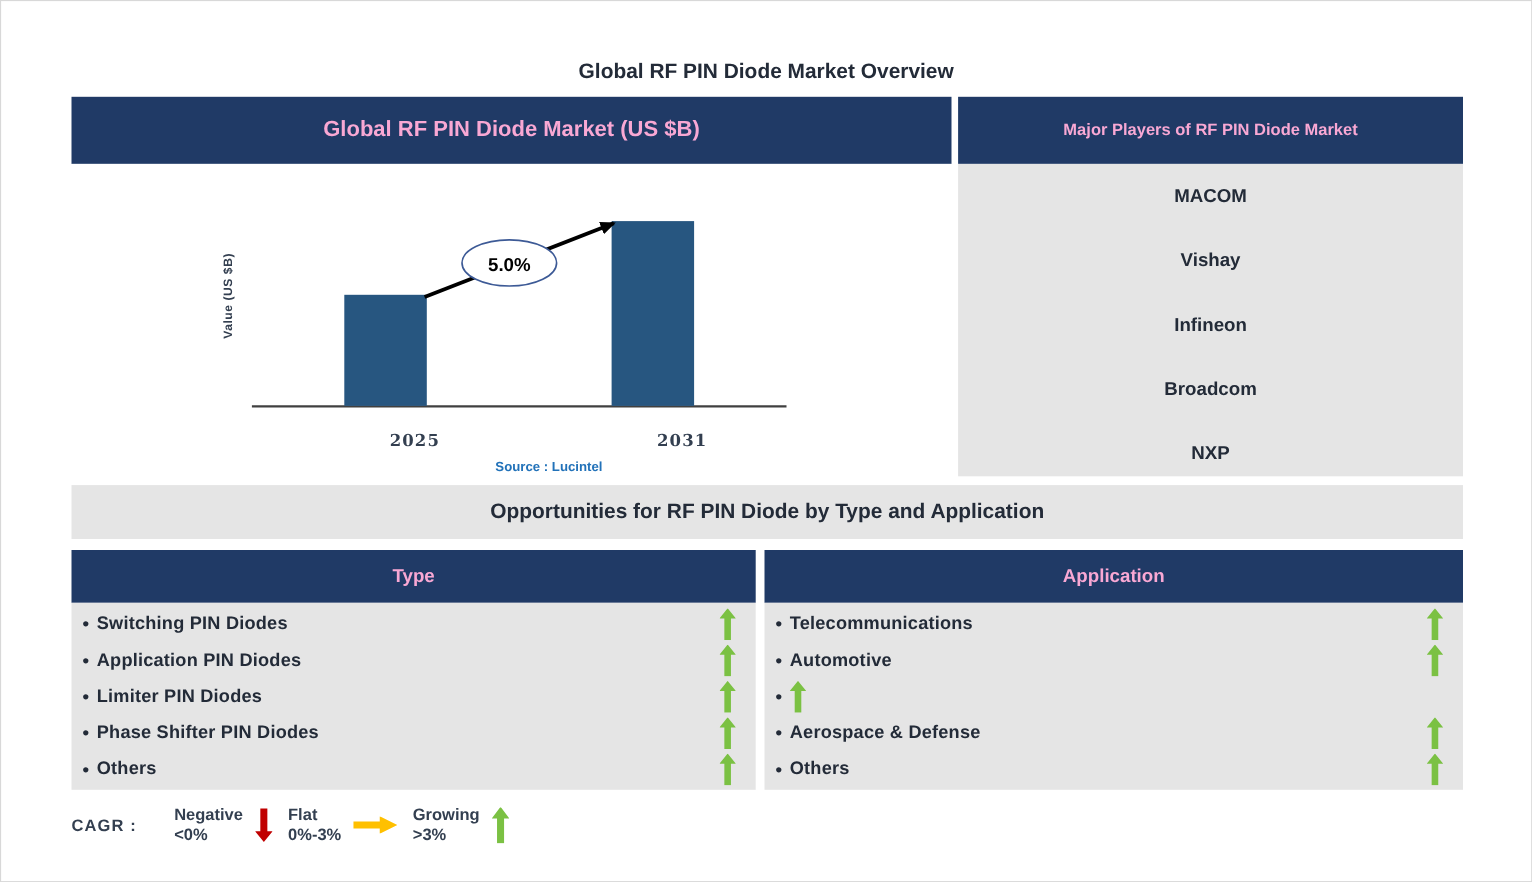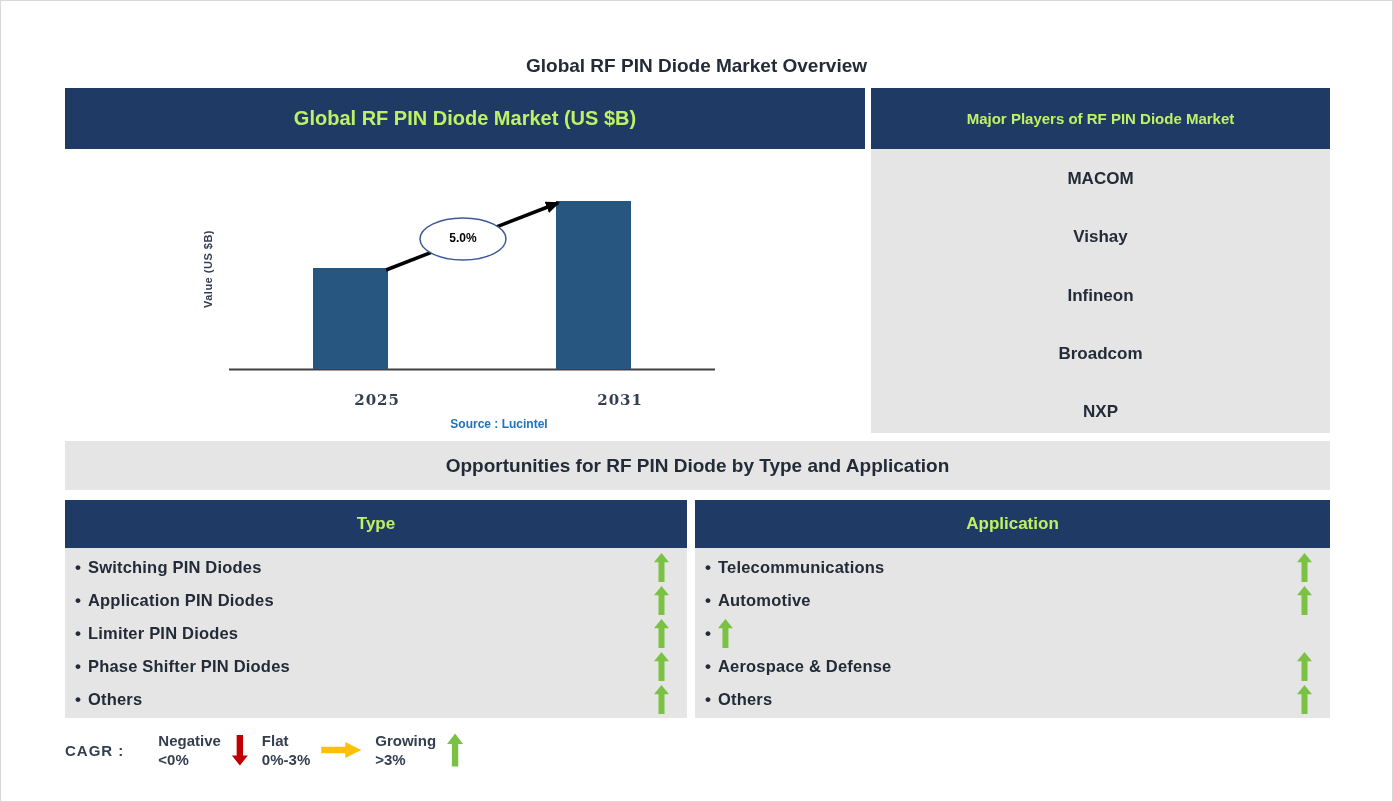--- a/index.html
+++ b/index.html
@@ -7,36 +7,36 @@
     --green:#7BC143; --red:#C00000; --amber:#FFC000;
     --text-dark:#232B38; --muted-navy:#333F50; --source-blue:#2272B9;
   }
   *{margin:0;padding:0;box-sizing:border-box;}
   body{background:#fff;font-family:"Liberation Sans","DejaVu Sans",sans-serif;}
   #page{position:relative;width:1393px;height:802px;background:#fff;border:1px solid #D8D8D8;overflow:hidden;}
   .abs{position:absolute;}
 
   .main-title{top:54px;left:0;width:100%;text-align:center;font-size:19px;font-weight:700;color:var(--text-dark);}
 
-  .hdr{background:var(--navy);color:#bef264;font-weight:700;display:flex;align-items:center;justify-content:center;}
+  .hdr{background:var(--navy);color:#f9a8d4;font-weight:700;display:flex;align-items:center;justify-content:center;}
   .left-header{left:64px;top:87px;width:800px;height:61px;font-size:20px;}
   .right-header{left:870px;top:87px;width:459px;height:61px;font-size:15px;}
 
   .chart-area{left:64px;top:148px;width:800px;height:289px;background:#fff;}
   .chart-area svg{position:absolute;left:0;top:0;}
   .bar{fill:var(--bar-blue);}
   .axis-line{stroke:#404040;stroke-width:2;}
   .growth-arrow{stroke:#000;stroke-width:3.5;}
   .cagr-ellipse{fill:#fff;stroke:#3D5A96;stroke-width:1.5;}
   .ylabel{left:63px;top:114px;width:160px;text-align:center;transform:rotate(-90deg);
           font-size:11px;font-weight:700;color:var(--muted-navy);letter-spacing:.5px;}
   .tick{top:232px;width:100px;text-align:right;font-family:"DejaVu Serif","Liberation Serif",serif;
         font-size:15px;font-weight:700;color:var(--muted-navy);letter-spacing:1px;margin-top:10px;}
   .tick-0{left:235px;} .tick-1{left:478px;}
-  .cagr-label{left:348px;top:82px;width:100px;text-align:center;font-size:12px;font-weight:700;color:#000;}
+  .cagr-label{left:348px;top:82px;width:100px;text-align:center;font-size:17px;font-weight:700;color:#000;}
   .source{left:334px;top:268px;width:200px;text-align:center;font-size:12px;font-weight:700;color:var(--source-blue);}
 
   .players-body{left:870px;top:148px;width:459px;height:284px;background:var(--panel-gray);
                 display:flex;flex-direction:column;justify-content:space-between;padding:20px 0 11px;}
   .company{text-align:center;font-size:17px;font-weight:700;color:var(--text-dark);}
 
   .banner{left:64px;top:440px;width:1265px;height:49px;background:var(--panel-gray);
           display:flex;align-items:center;justify-content:center;font-size:19px;font-weight:700;color:var(--text-dark);}
 
   .type-header{left:64px;top:499px;width:622px;height:48px;font-size:17px;}

